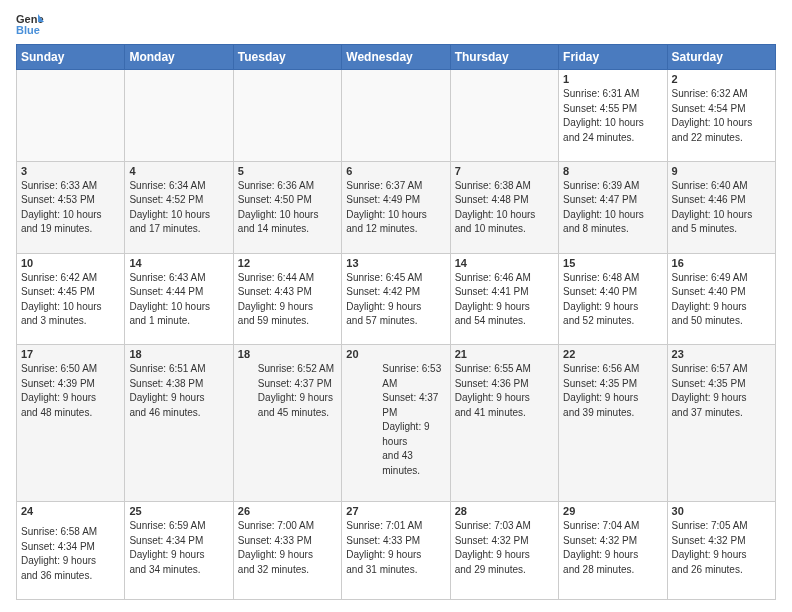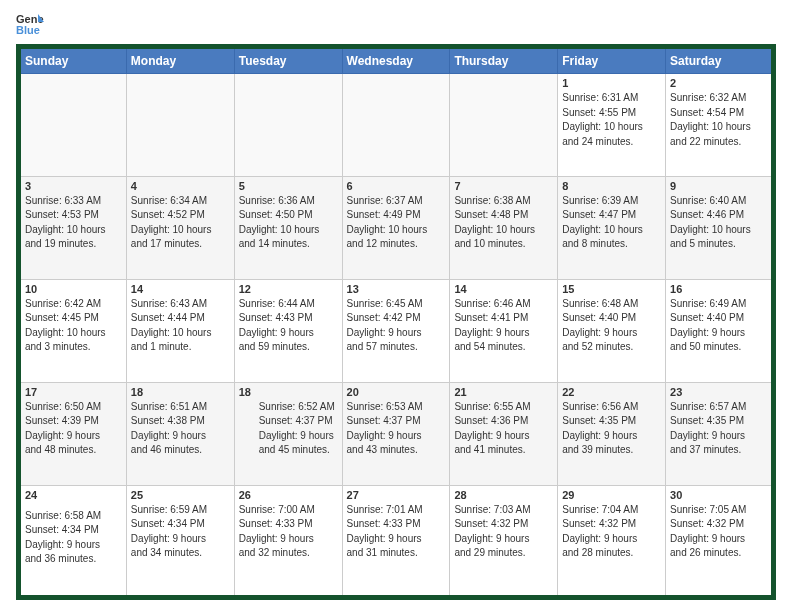--- a/index.html
+++ b/index.html
@@ -39,21 +39,21 @@
       font-size: 30px;
       font-weight: normal;
       color: #333;
     }
     .location {
       font-size: 13px;
       color: #555;
     }
     .calendar {
       flex: 1;
-      border: 5px solid #14532d;
+      border: 1px solid #14532d;
       border-collapse: collapse;
       width: 100%;
       table-layout: fixed;
     }
     .calendar th {
       background: #4a7bbf;
       color: #fff;
       font-size: 12px;
       font-weight: bold;
       padding: 5px 4px;
@@ -265,21 +265,21 @@
           </td>
           <td>
             <span class="day-num">18</span>
             <div class="day-info" style="white-space: pre-line; margin-left: 20px;">Sunrise: 6:52 AM
 Sunset: 4:37 PM
 Daylight: 9 hours
 and 45 minutes.</div>
           </td>
           <td>
             <span class="day-num">20</span>
-            <div class="day-info" style="white-space: pre-line;">Sunrise: 6:53 AM
+            <div class="day-info" style="white-space: pre-line; margin-left: 36px;">Sunrise: 6:53 AM
 Sunset: 4:37 PM
 Daylight: 9 hours
 and 43 minutes.</div>
           </td>
           <td>
             <span class="day-num">21</span>
             <div class="day-info" style="white-space: pre-line;">Sunrise: 6:55 AM
 Sunset: 4:36 PM
 Daylight: 9 hours
 and 41 minutes.</div>

